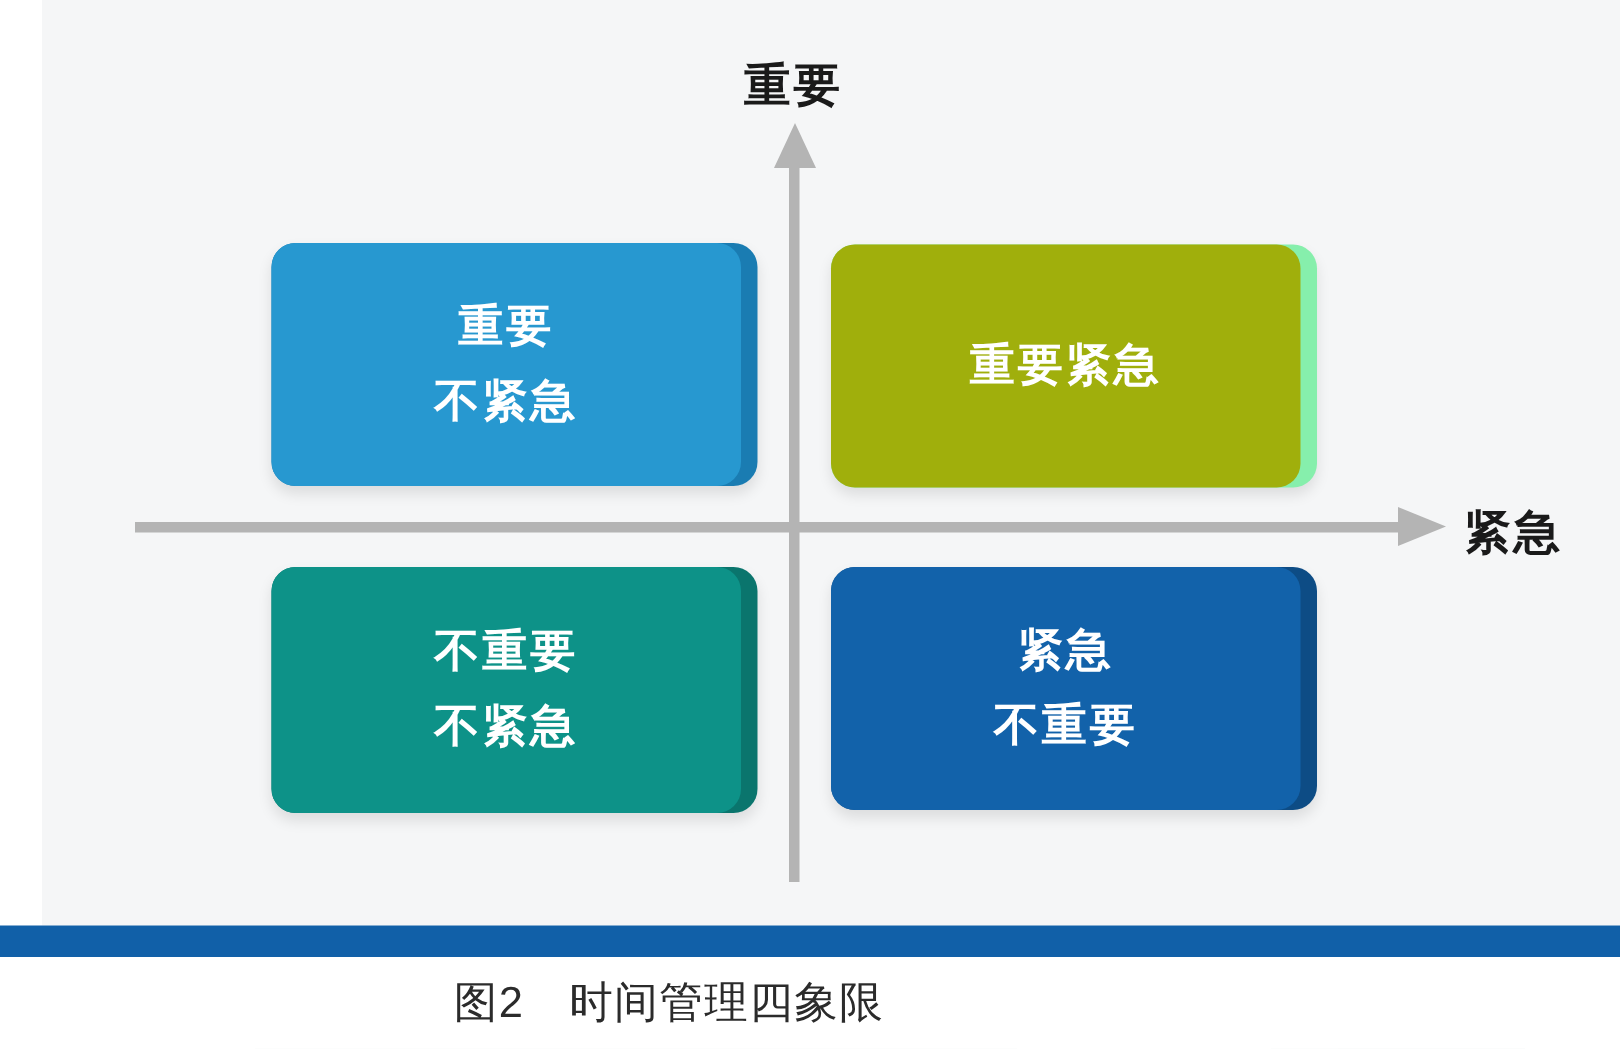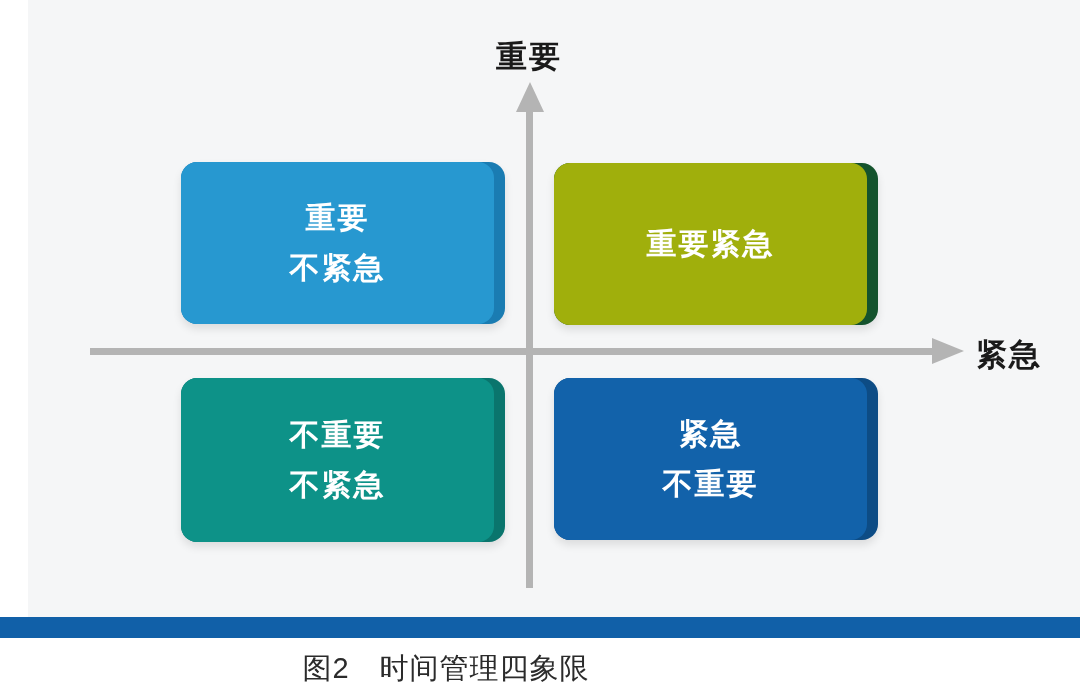--- a/index.html
+++ b/index.html
@@ -94,21 +94,21 @@
     <div class="axis-label y-axis-label">重要</div>
     <div class="axis-label x-axis-label">紧急</div>
 
     <div class="card card-tl" style="background: rgb(26, 124, 178);">
       <div class="surface" style="background: rgb(39, 152, 208);">
         <span>重要</span>
         <span>不紧急</span>
       </div>
     </div>
 
-    <div class="card card-tr" style="background: #14532d;">
+    <div class="card card-tr" style="background: #86efac;">
       <div class="surface" style="background: rgb(160, 175, 12);">
         <span>重要紧急</span>
       </div>
     </div>
 
     <div class="card card-bl" style="background: rgb(10, 117, 109);">
       <div class="surface" style="background: rgb(13, 146, 136);">
         <span>不重要</span>
         <span>不紧急</span>
       </div>

